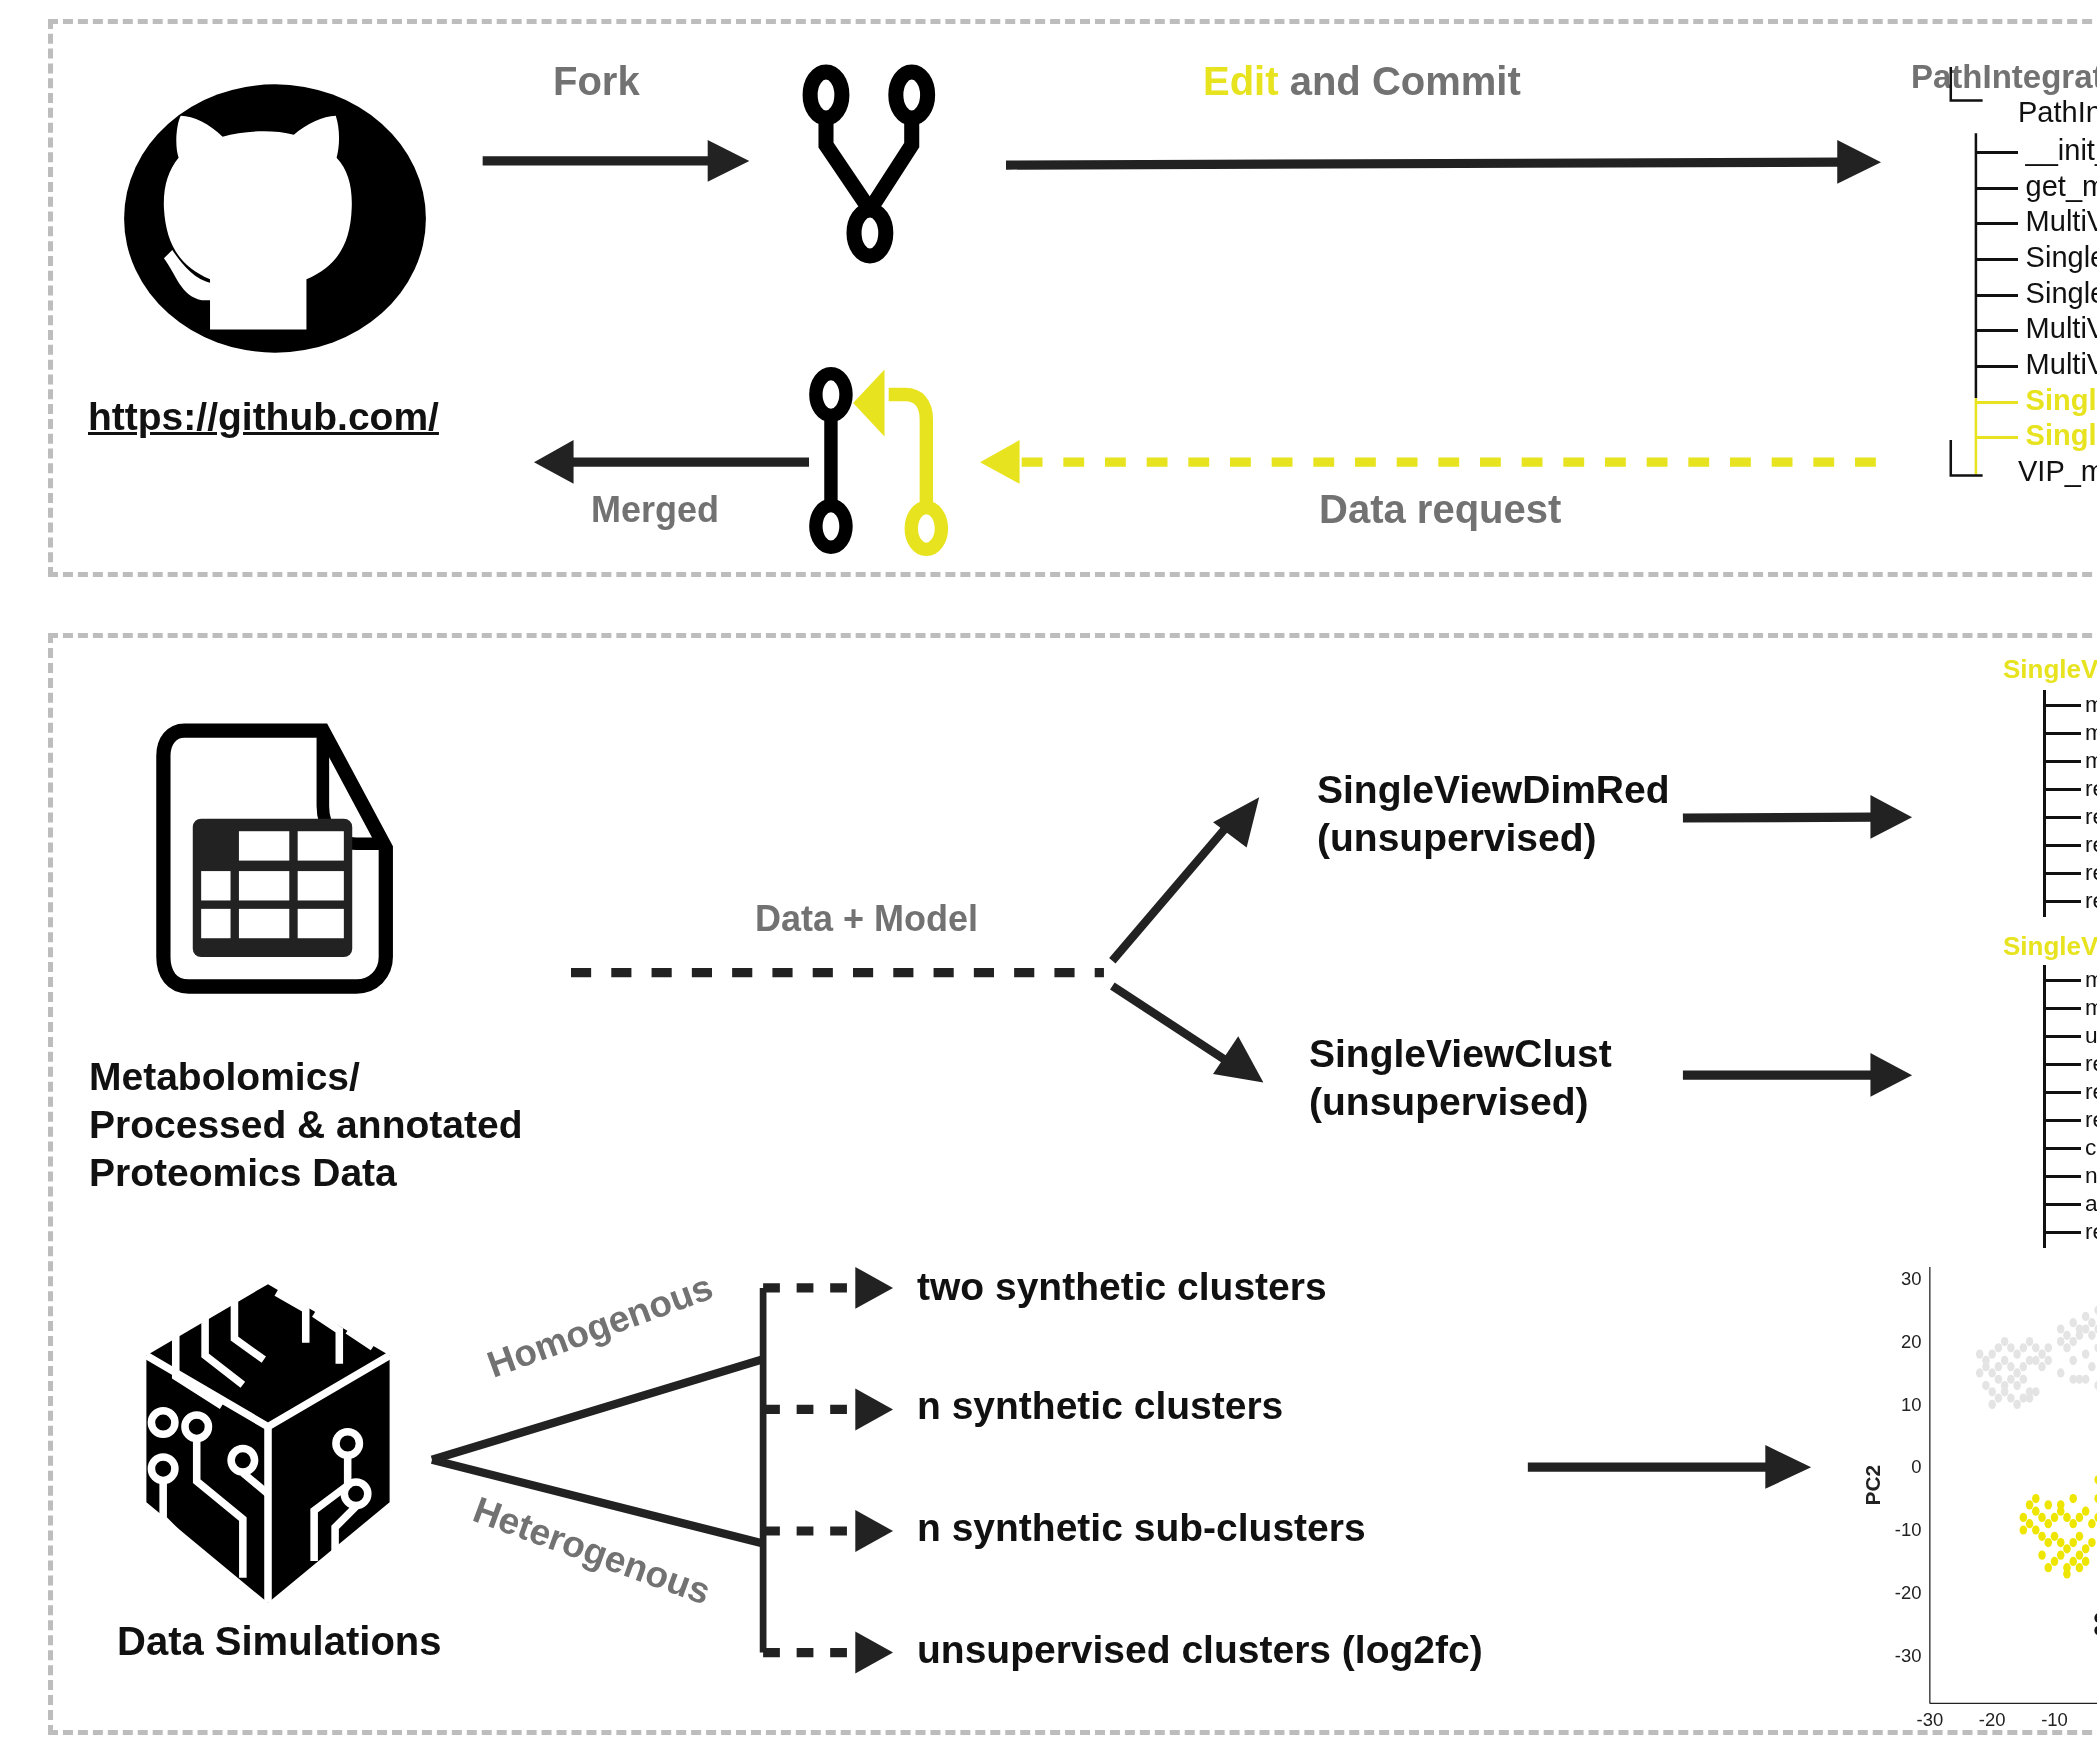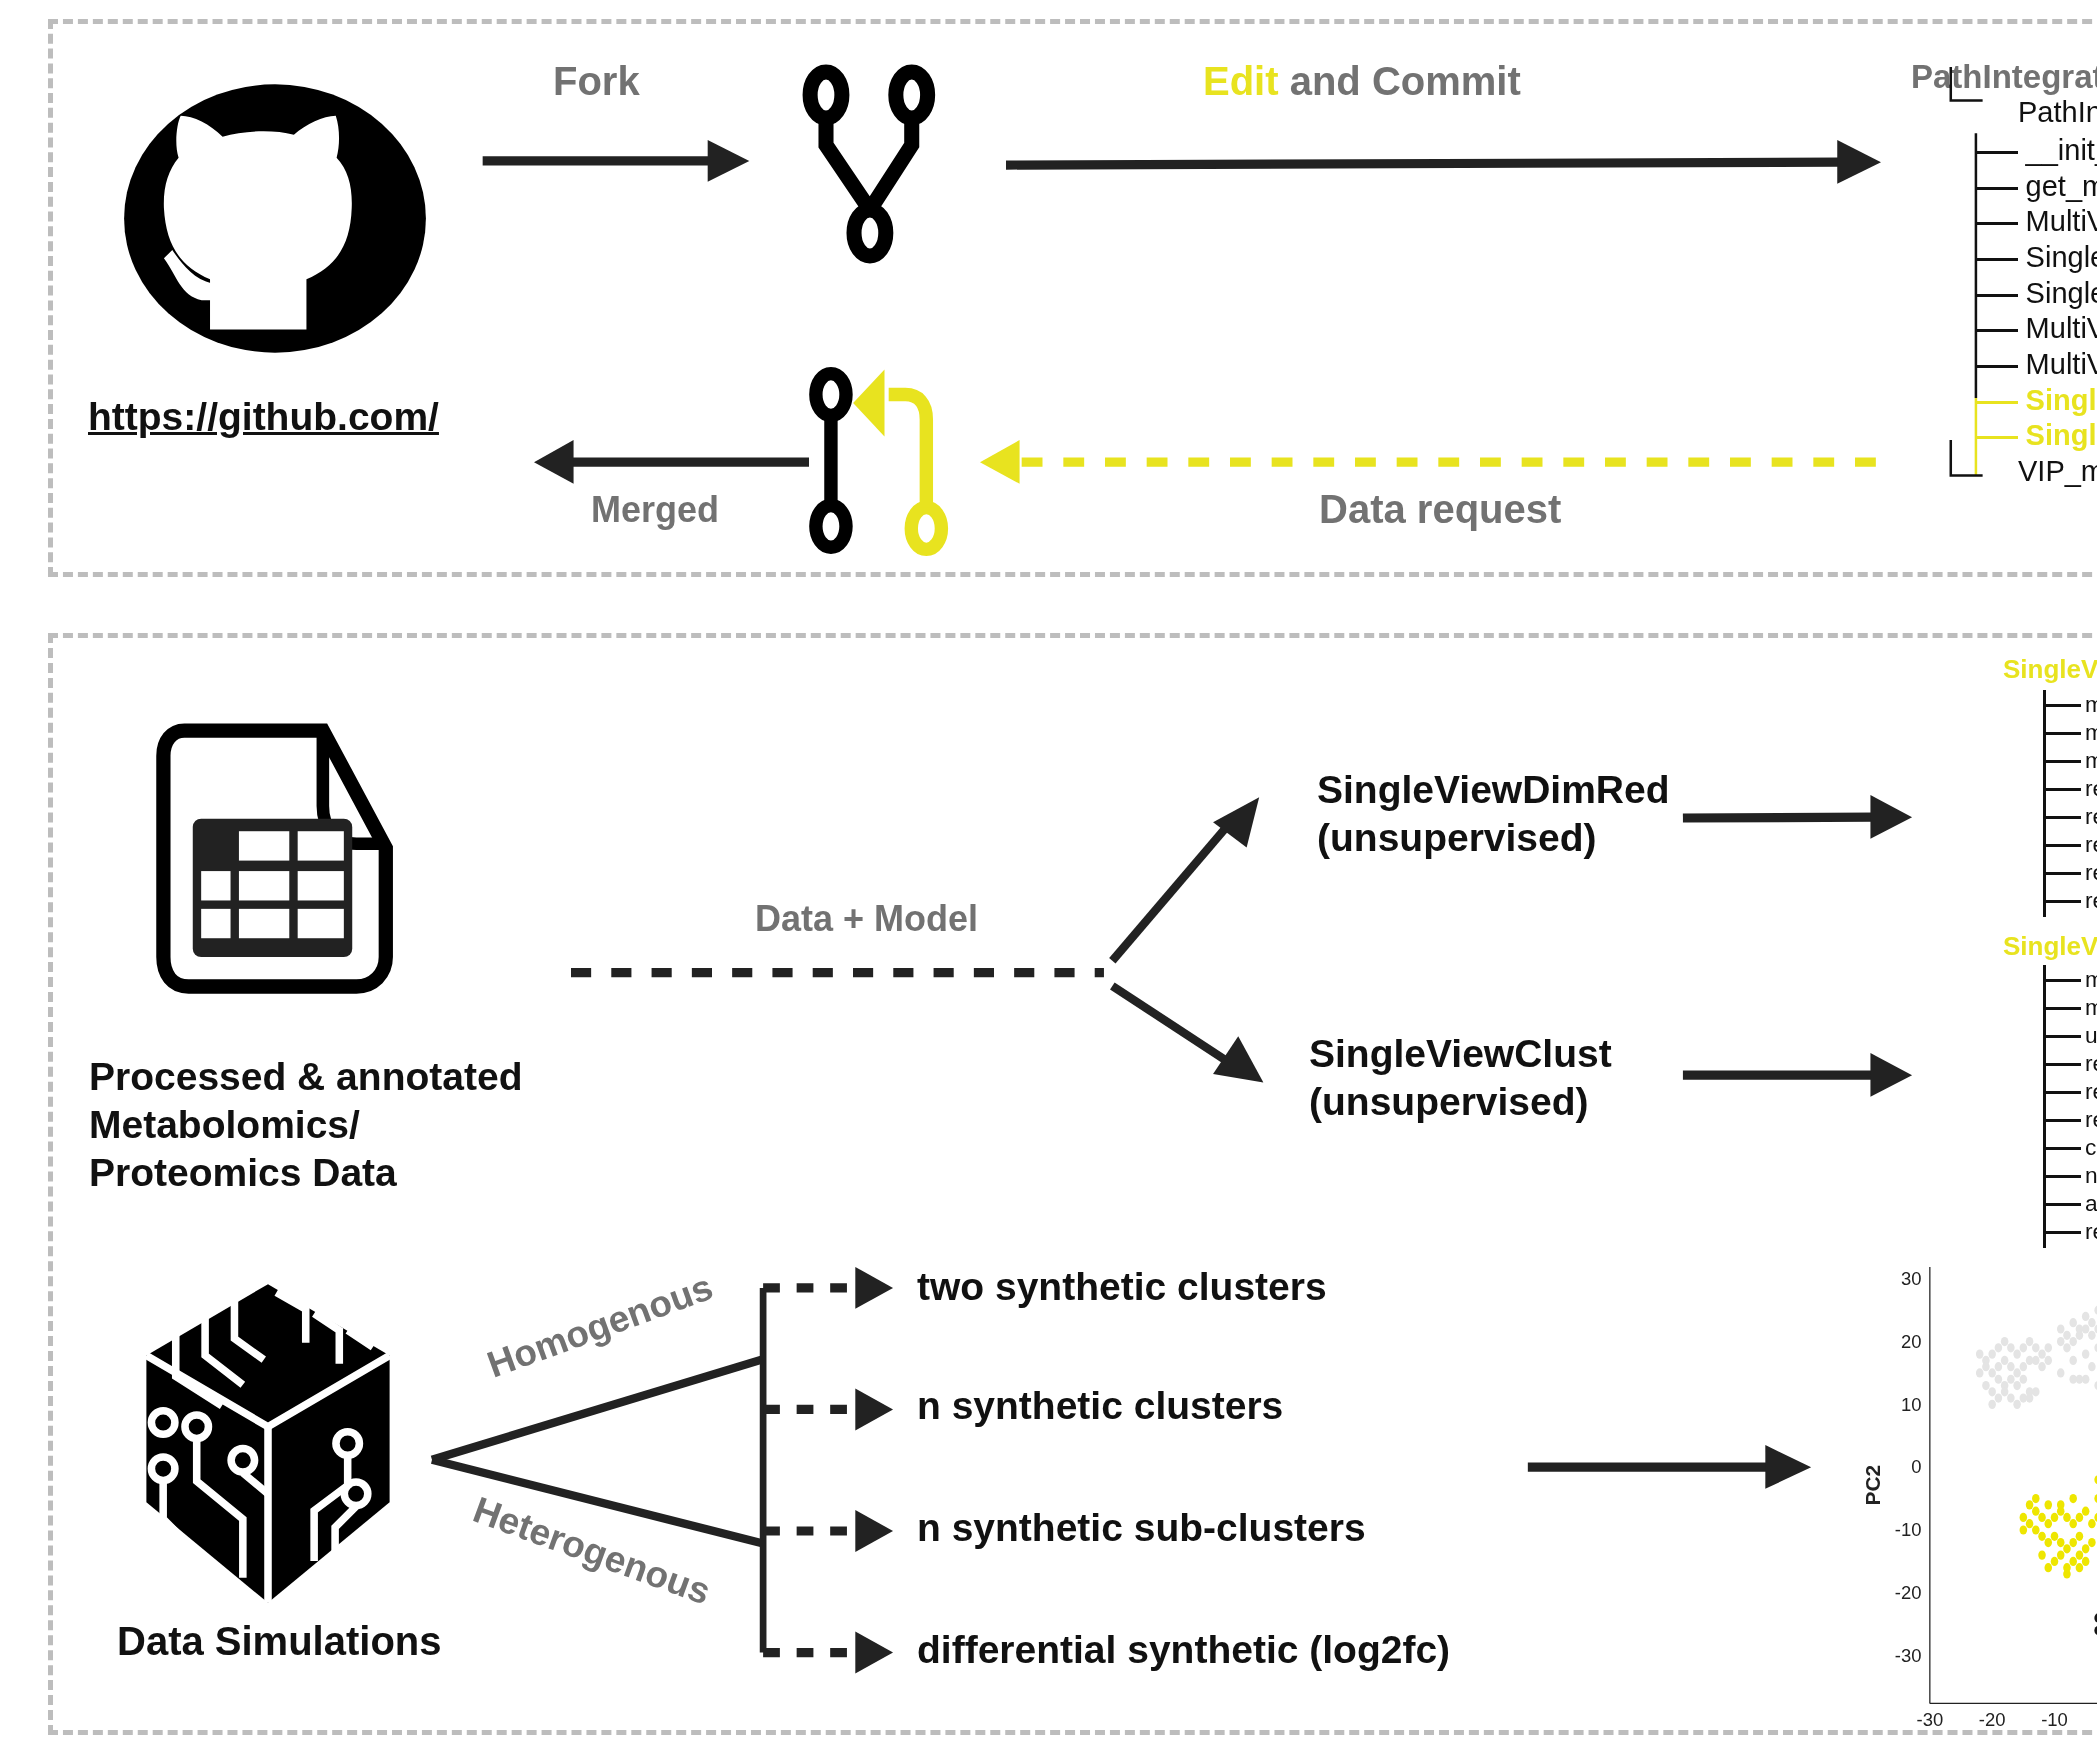--- a/index.html
+++ b/index.html
@@ -115,22 +115,22 @@
       <rect x="340" y="260" width="110" height="70"></rect>
     <rect x="110" y="355" width="70" height="70"></rect>
       <rect x="200" y="355" width="120" height="70"></rect>
       <rect x="340" y="355" width="110" height="70"></rect>
     <rect x="110" y="445" width="70" height="70"></rect>
       <rect x="200" y="445" width="120" height="70"></rect>
       <rect x="340" y="445" width="110" height="70"></rect>
   </g>
 </svg>
 <div class="lbl bold" style="left:89px; top:1053px; font-size:39px; line-height:48px;">
+  <div>Metabolomics/</div>
   <div>Processed &amp; annotated</div>
-  <div>Metabolomics/</div>
   <div>Proteomics Data</div>
 </div>
 
 <div class="lbl gray" style="left:755px; top:898px; font-size:36px;">Data + Model</div>
 <svg style="left:571px; top:797px;" width="705" height="294" viewBox="0 0 1680 700">
   <line x1="0" y1="418" x2="1270" y2="418" stroke="#222" stroke-width="22" stroke-dasharray="48 48"></line>
   <line x1="1290" y1="390" x2="1580" y2="50" stroke="#222" stroke-width="20"></line>
   <polygon points="1640,0 1530,60 1610,120" fill="#222"></polygon>
   <line x1="1290" y1="450" x2="1580" y2="640" stroke="#222" stroke-width="20"></line>
   <polygon points="1650,680 1530,660 1590,570" fill="#222"></polygon>
@@ -215,21 +215,21 @@
     <polygon points="1010,850 1100,900 1010,950"></polygon>
   </g>
 </svg>
 <div class="lbl gray" style="left:482px; top:1347px; font-size:37px; transform:rotate(-20deg); transform-origin:left top;">Homogenous</div>
 <div class="lbl gray" style="left:482px; top:1489px; font-size:37px; transform:rotate(20deg); transform-origin:left top;">Heterogenous</div>
 
 <div id="sim-outputs">
     <div class="lbl bold" style="left: 917px; top: 1265px; font-size: 39px;">two synthetic clusters</div>
     <div class="lbl bold" style="left: 917px; top: 1384px; font-size: 39px;">n synthetic clusters</div>
     <div class="lbl bold" style="left: 917px; top: 1506px; font-size: 39px;">n synthetic sub-clusters</div>
-    <div class="lbl bold" style="left: 917px; top: 1628px; font-size: 39px;">differential synthetic (log2fc)</div>
+    <div class="lbl bold" style="left: 917px; top: 1628px; font-size: 39px;">unsupervised clusters (log2fc)</div>
   </div>
 
 <svg style="left:1527px; top:1443px;" width="285" height="50" viewBox="0 0 680 120">
   <line x1="0" y1="58" x2="580" y2="58" stroke="#222" stroke-width="22"></line>
   <polygon points="570,5 680,58 570,110" fill="#222"></polygon>
 </svg>
 
 <svg id="scatter" style="left:1846px; top:1250px;" width="545" height="470" viewBox="0 0 1300 1120">
     <line x1="200" y1="40" x2="200" y2="1081" stroke="#222" stroke-width="3"></line>
     <line x1="200" y1="1081" x2="1092" y2="1081" stroke="#222" stroke-width="3"></line>

